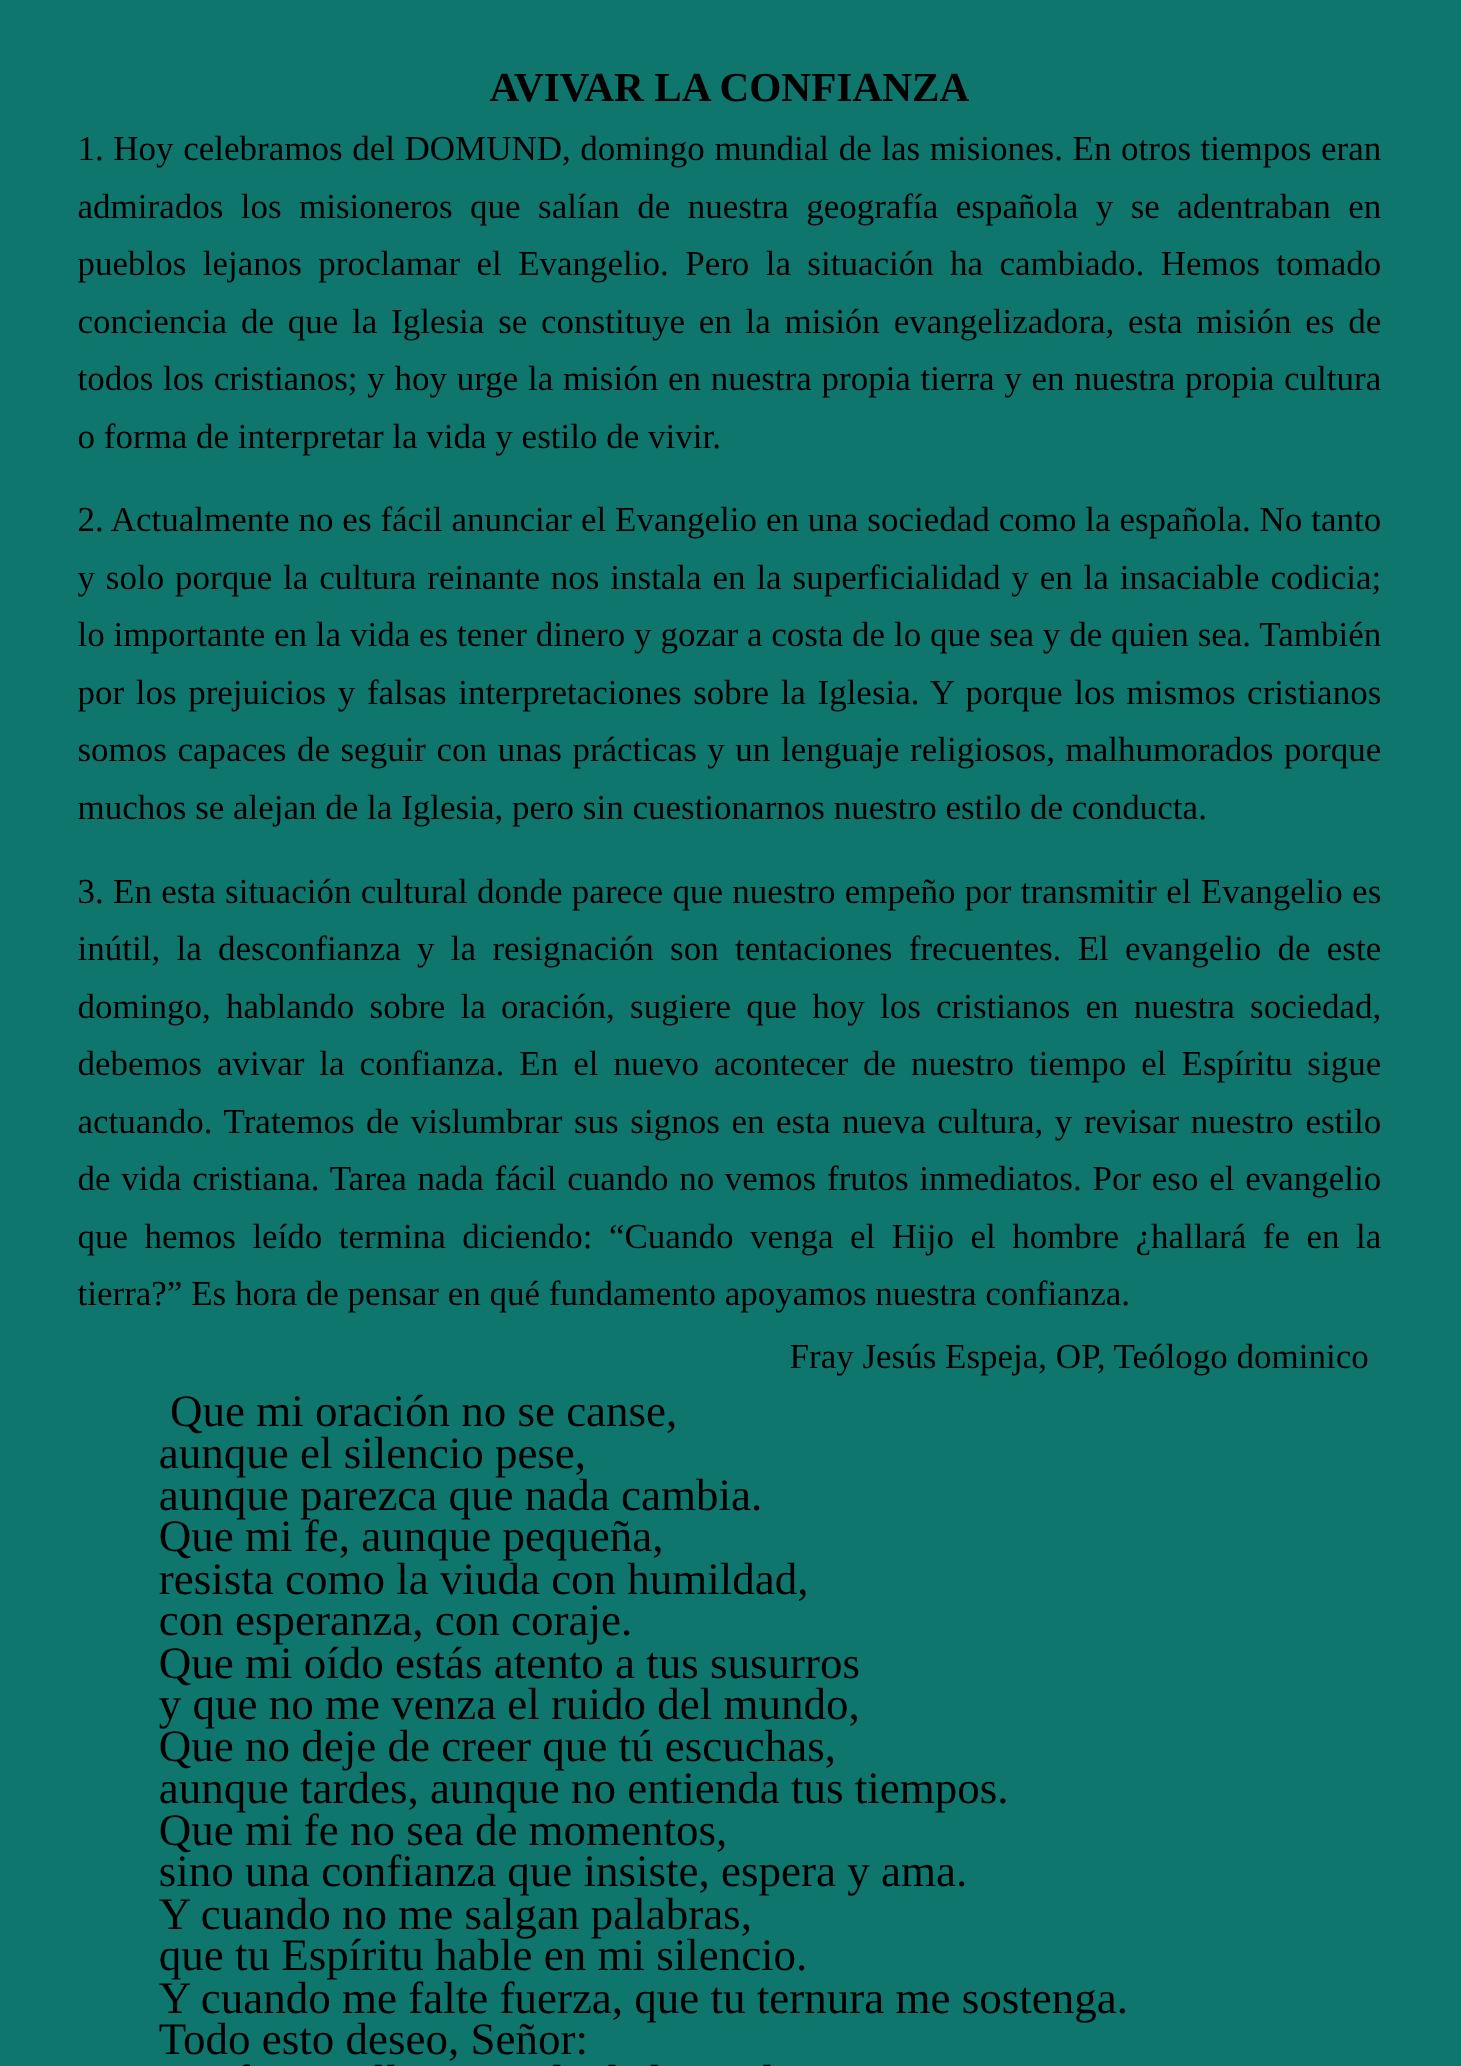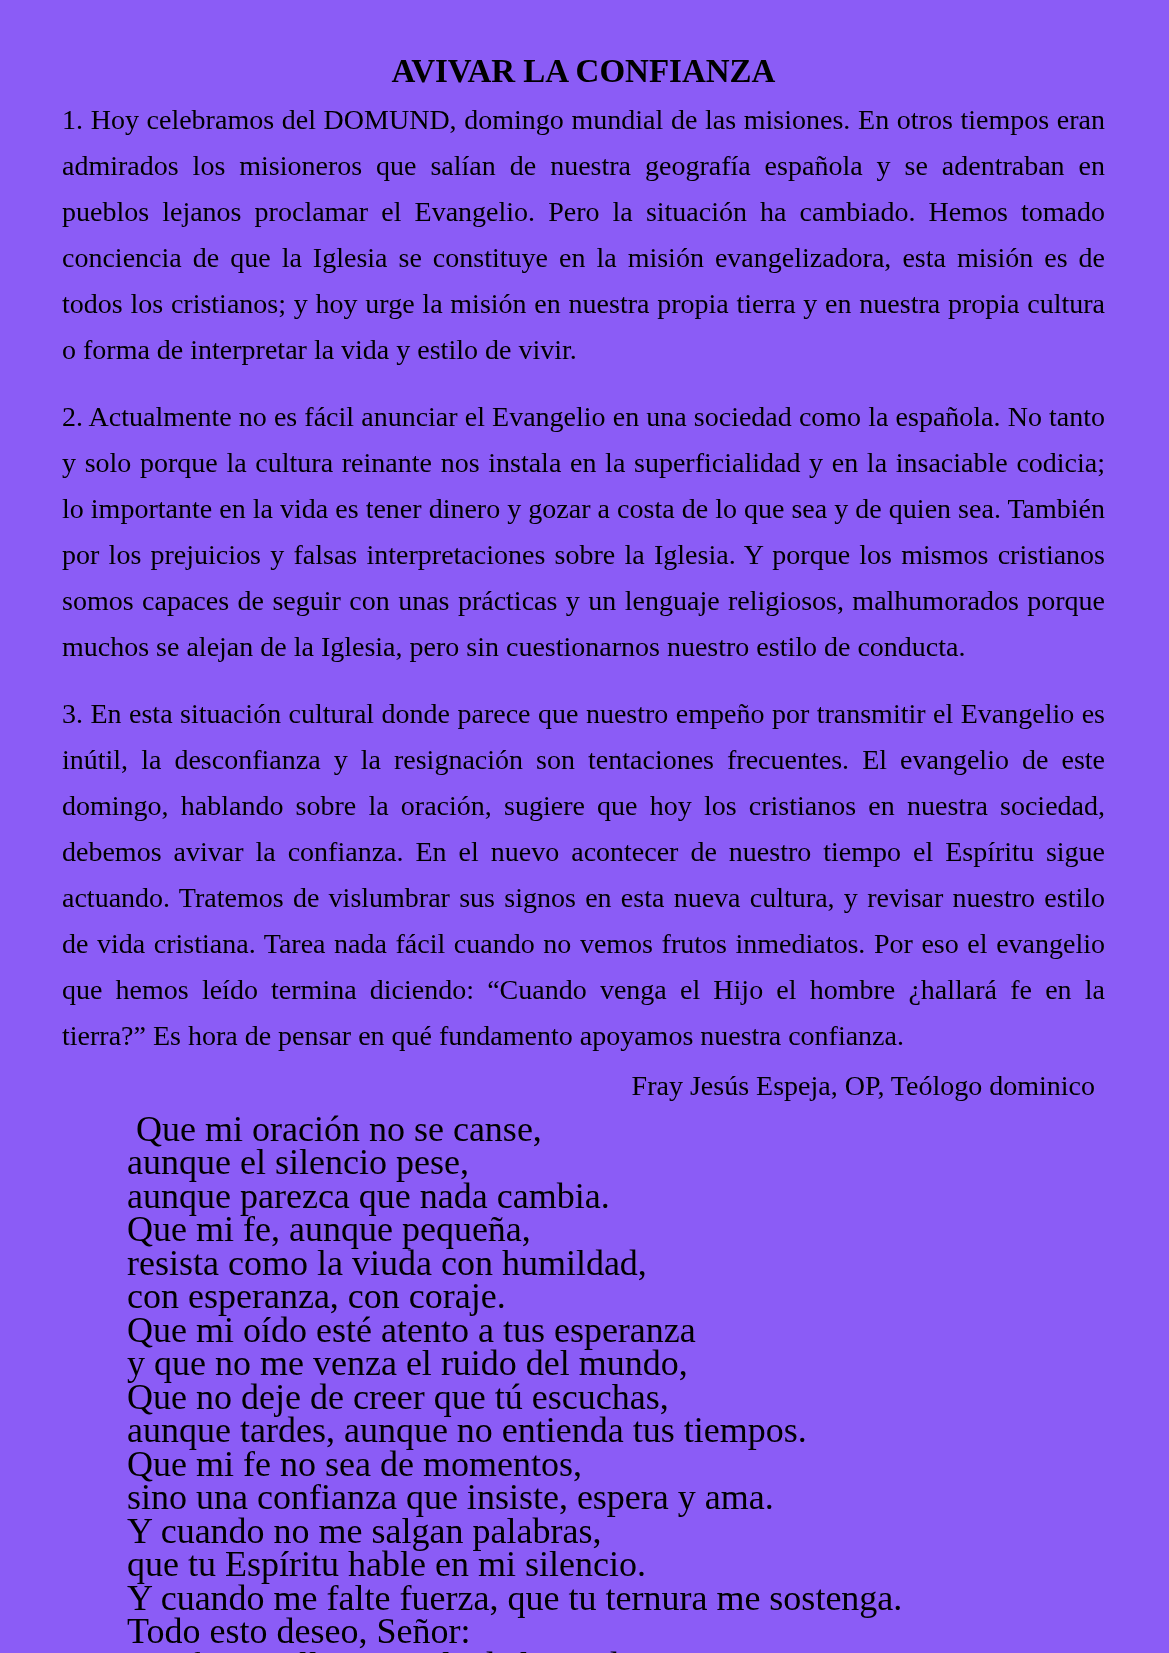--- a/index.html
+++ b/index.html
@@ -6,21 +6,21 @@
   html, body {
     margin: 0;
     padding: 0;
     background: #ffffff;
   }
   .page {
     position: relative;
     width: 1169px;
     height: 1653px;
     margin: 0 auto;
-    background: #8b5cf6;
+    background: #0f766e;
     color: #000000;
     font-family: "Liberation Serif", "DejaVu Serif", serif;
     overflow: hidden;
     box-sizing: border-box;
     padding: 52px 64px 0 62px;
   }
   .doc-title {
     text-align: center;
     font-weight: bold;
     font-size: 33px;
@@ -71,21 +71,21 @@
 
   <p class="attribution">Fray Jesús Espeja, OP, Teólogo dominico</p>
 
   <div class="poem">
     <div class="poem-line"> Que mi oración no se canse,</div>
     <div class="poem-line">aunque el silencio pese,</div>
     <div class="poem-line">aunque parezca que nada cambia.</div>
     <div class="poem-line">Que mi fe, aunque pequeña,</div>
     <div class="poem-line">resista como la viuda con humildad,</div>
     <div class="poem-line">con esperanza, con coraje.</div>
-    <div class="poem-line">Que mi oído esté atento a tus esperanza</div>
+    <div class="poem-line">Que mi oído estás atento a tus susurros</div>
     <div class="poem-line">y que no me venza el ruido del mundo,</div>
     <div class="poem-line">Que no deje de creer que tú escuchas,</div>
     <div class="poem-line">aunque tardes, aunque no entienda tus tiempos.</div>
     <div class="poem-line">Que mi fe no sea de momentos,</div>
     <div class="poem-line">sino una confianza que insiste, espera y ama.</div>
     <div class="poem-line">Y cuando no me salgan palabras,</div>
     <div class="poem-line">que tu Espíritu hable en mi silencio.</div>
     <div class="poem-line">Y cuando me falte fuerza, que tu ternura me sostenga.</div>
     <div class="poem-line">Todo esto deseo, Señor:</div>
     <div class="poem-line">una fe sencilla, como la de la viuda,</div>

